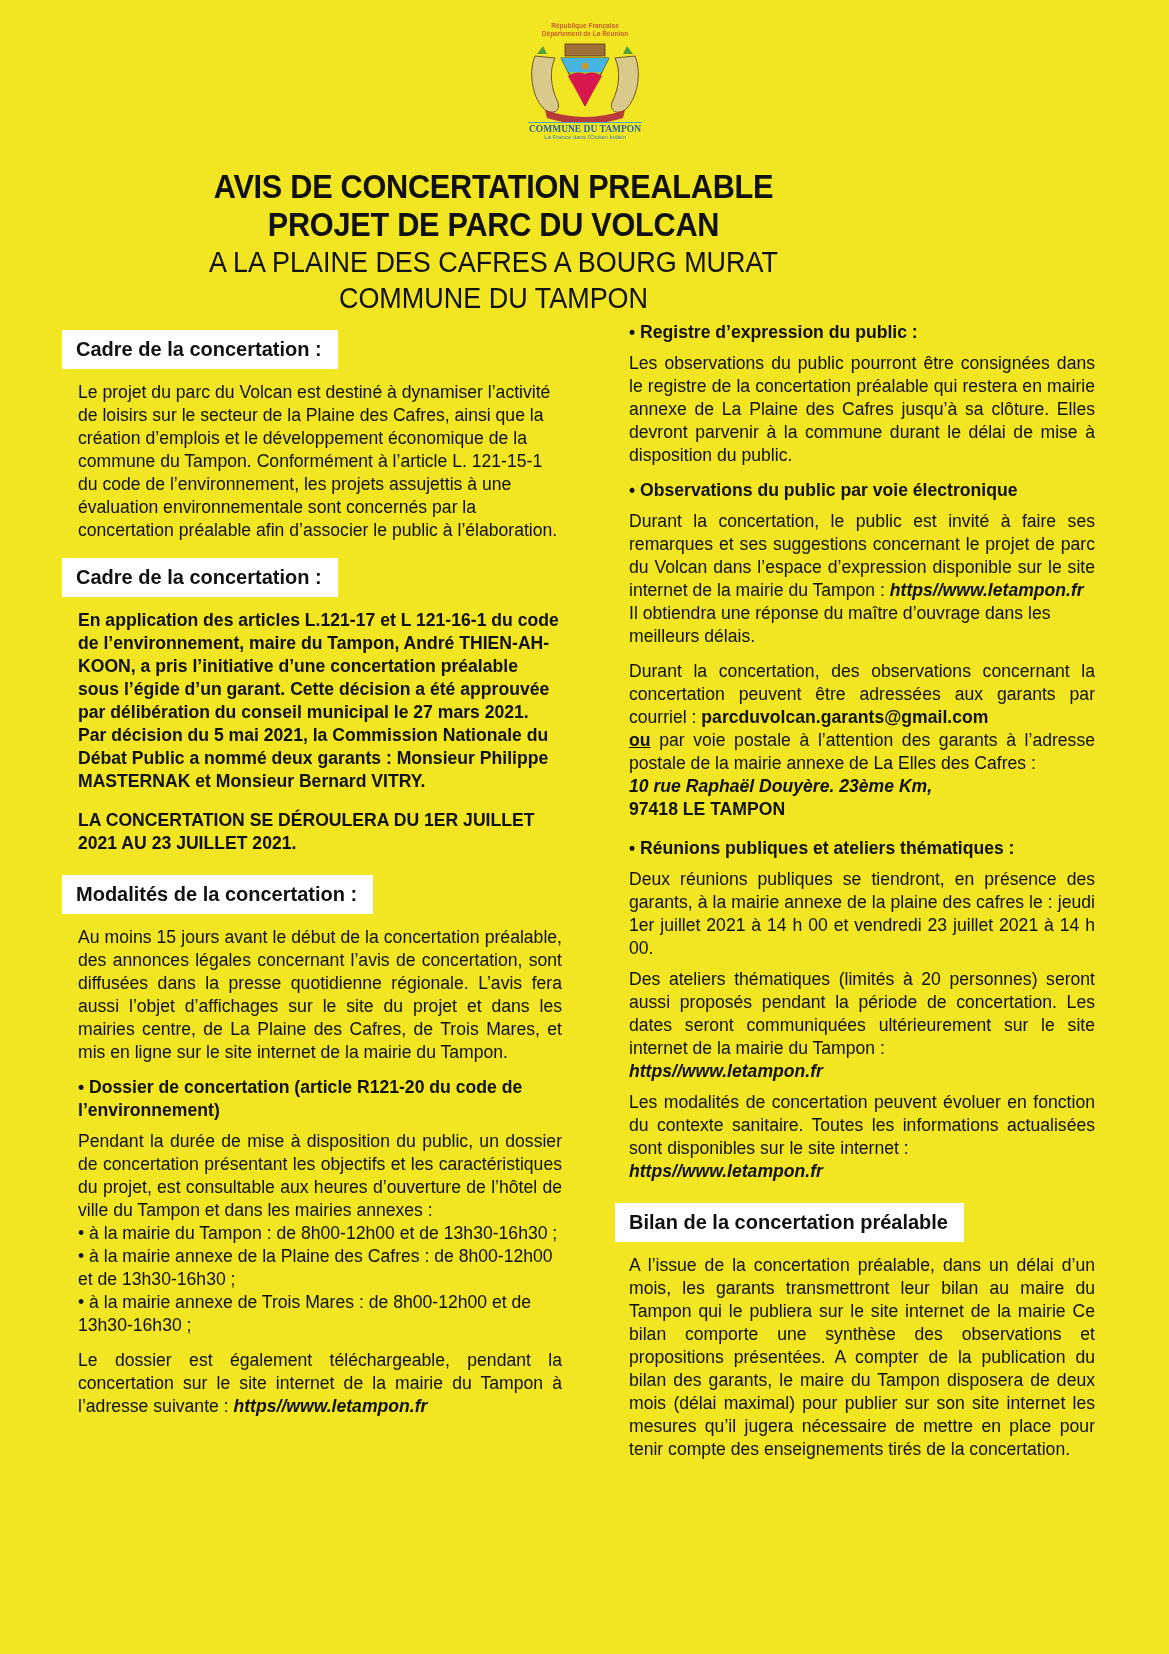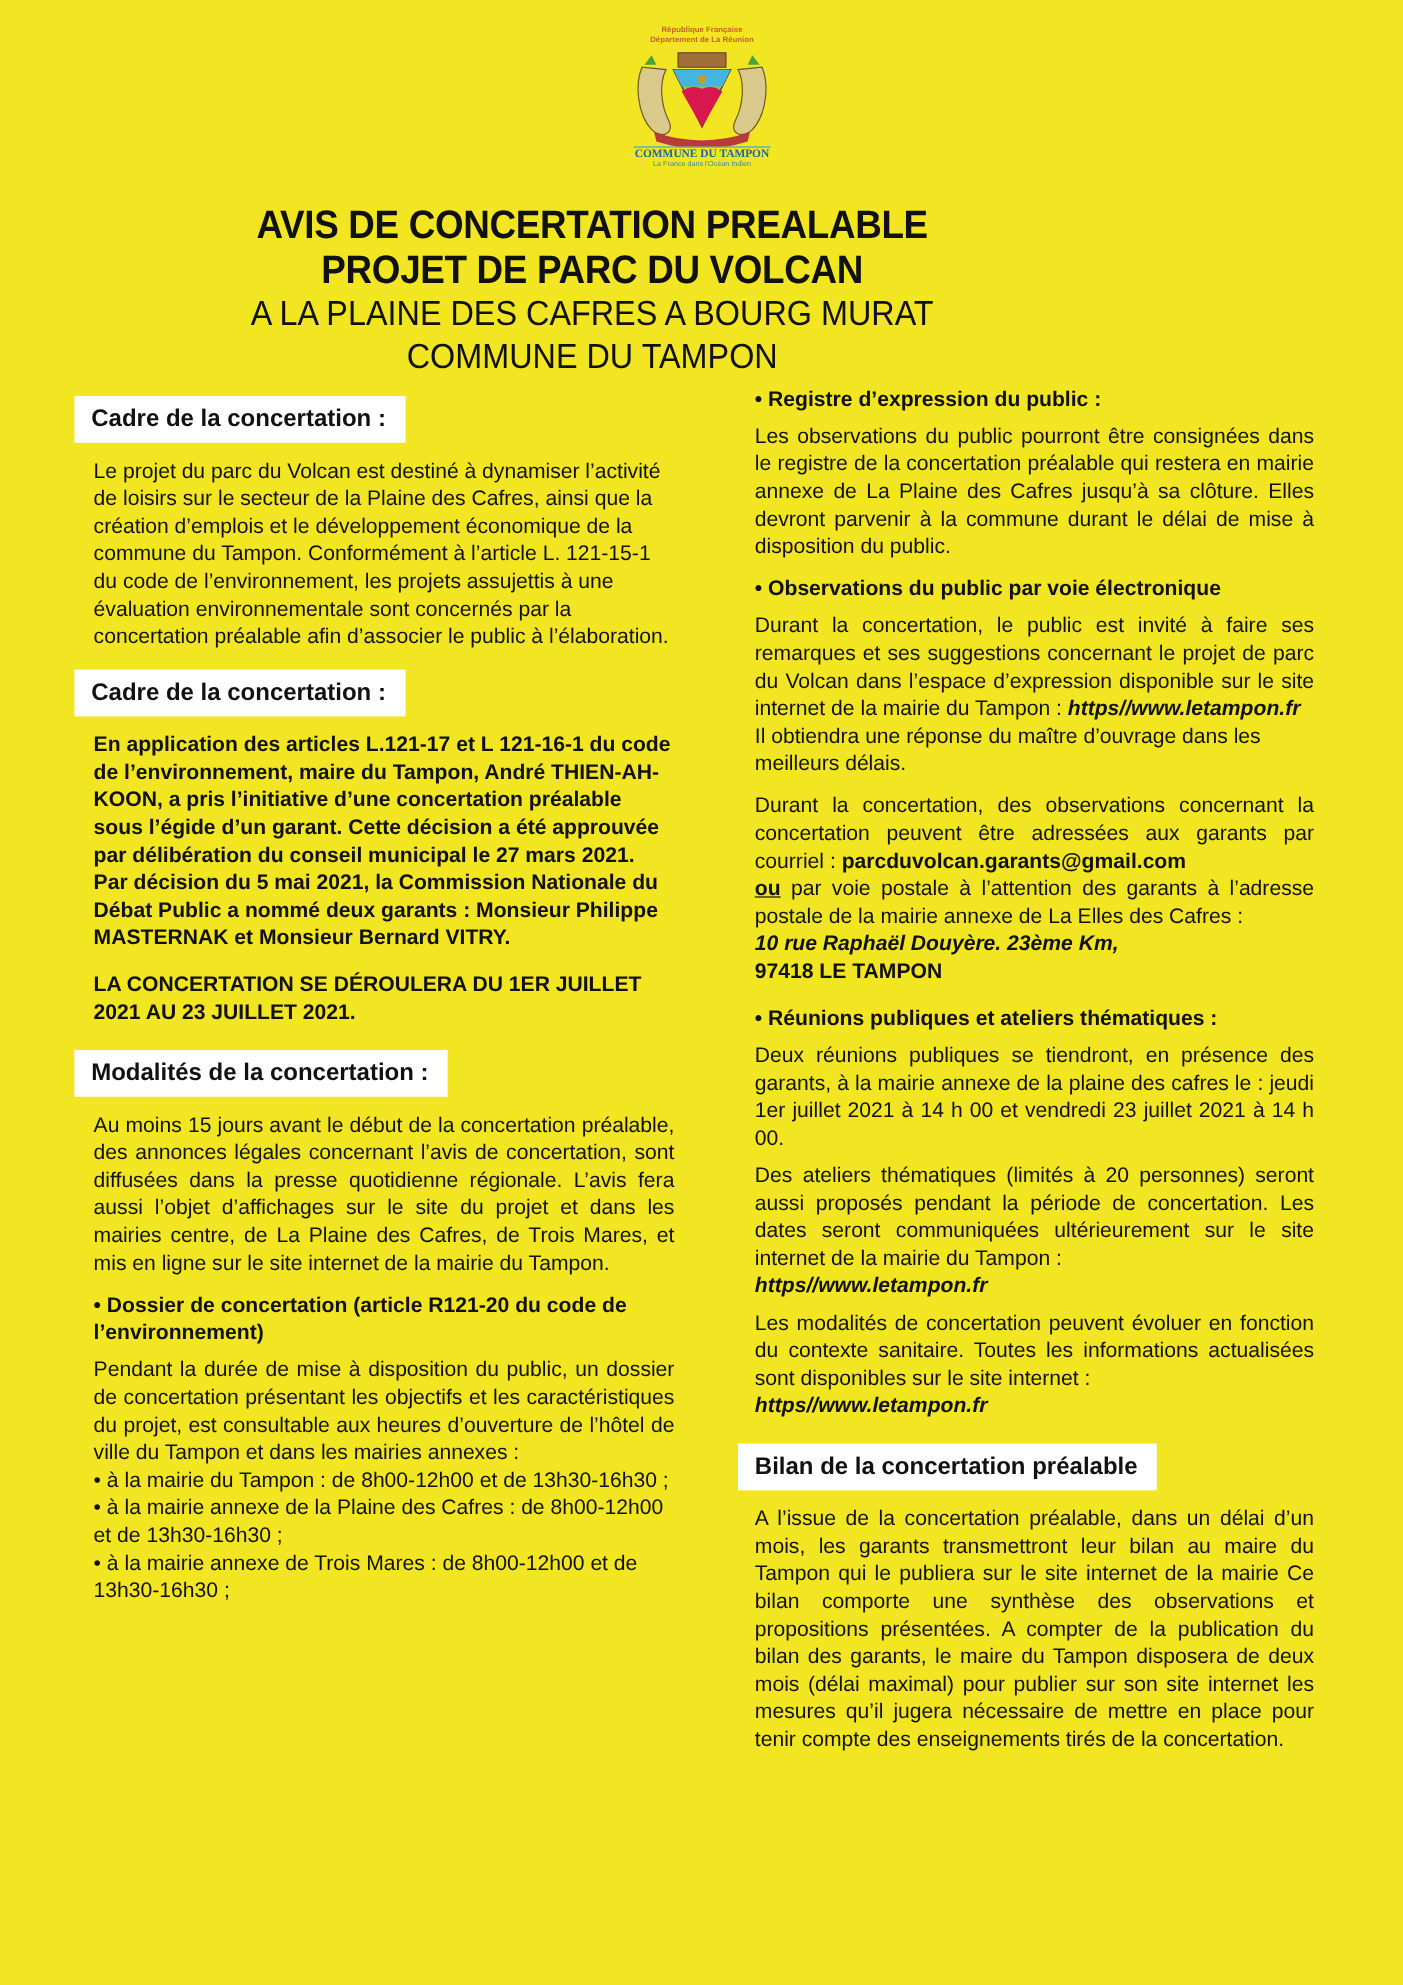--- a/index.html
+++ b/index.html
@@ -73,20 +73,21 @@
   <p class="p b mb16" style="text-align:left">En application des articles L.121-17 et L 121-16-1 du code de l’environnement, maire du Tampon, André THIEN-AH-KOON, a pris l’initiative d’une concertation préalable sous l’égide d’un garant. Cette décision a été approuvée par délibération du conseil municipal le 27 mars 2021. Par décision du 5 mai 2021, la Commission Nationale du Débat Public a nommé deux garants : Monsieur Philippe MASTERNAK et Monsieur Bernard VITRY.</p>
   <p class="p b mb20" style="text-align:left">LA CONCERTATION SE DÉROULERA DU 1ER JUILLET 2021 AU 23 JUILLET 2021.</p>
 
   <div class="box mb12">Modalités de la concertation :</div>
   <p class="p mb12">Au moins 15 jours avant le début de la concertation préalable, des annonces légales concernant l’avis de concertation, sont diffusées dans la presse quotidienne régionale. L’avis  fera aussi l’objet d’affichages sur le site du projet et dans les mairies centre, de La Plaine des Cafres, de Trois Mares, et mis en ligne sur le site internet de la mairie du Tampon.</p>
   <div class="sub mb8">• Dossier de concertation (article R121-20 du code de l’environnement)</div>
   <p class="p">Pendant la durée de mise à disposition du public, un dossier de concertation présentant les objectifs et les caractéristiques du projet, est consultable aux heures d’ouverture de l’hôtel de ville du Tampon et dans les mairies annexes :</p>
   <p class="p" style="text-align:left">• à la mairie du Tampon : de 8h00-12h00 et de 13h30-16h30 ;</p>
   <p class="p" style="text-align:left">• à la mairie annexe de la Plaine des Cafres : de 8h00-12h00 et de 13h30-16h30 ;</p>
   <p class="p mb12" style="text-align:left">• à la mairie annexe de Trois Mares : de 8h00-12h00 et de 13h30-16h30 ;</p>
+  <p class="p"><span>Le dossier est également téléchargeable, pendant la concertation sur le site internet de la mairie du Tampon à l’adresse suivante : </span><span class="it">https//www.letampon.fr</span></p>
 </div>
 
 <div class="col right r" style="top:321px">
   <div class="sub mb8">• Registre d’expression du public :</div>
   <p class="p mb12">Les observations du public pourront être consignées dans le registre de la concertation préalable qui restera en mairie annexe de La Plaine des Cafres jusqu’à sa clôture. Elles devront parvenir à la commune durant le délai de mise à disposition du public.</p>
 
   <div class="sub mb8">• Observations du public par voie électronique</div>
   <p class="p"><span>Durant la concertation, le public est invité à faire ses remarques et ses suggestions concernant le projet de parc du Volcan dans l’espace d’expression disponible sur le site internet de la mairie du Tampon : </span><span class="it">https//www.letampon.fr</span></p>
   <p class="p mb12" style="text-align:left">Il obtiendra une réponse du maître d’ouvrage dans les meilleurs délais.</p>
   <p class="p"><span>Durant la concertation, des observations concernant la concertation peuvent être adressées aux garants par courriel : </span><b>parcduvolcan.garants@gmail.com</b><br><span class="u">ou</span><span> par voie postale à l’attention des garants à l’adresse postale de la mairie annexe de La Elles des Cafres :</span></p>

